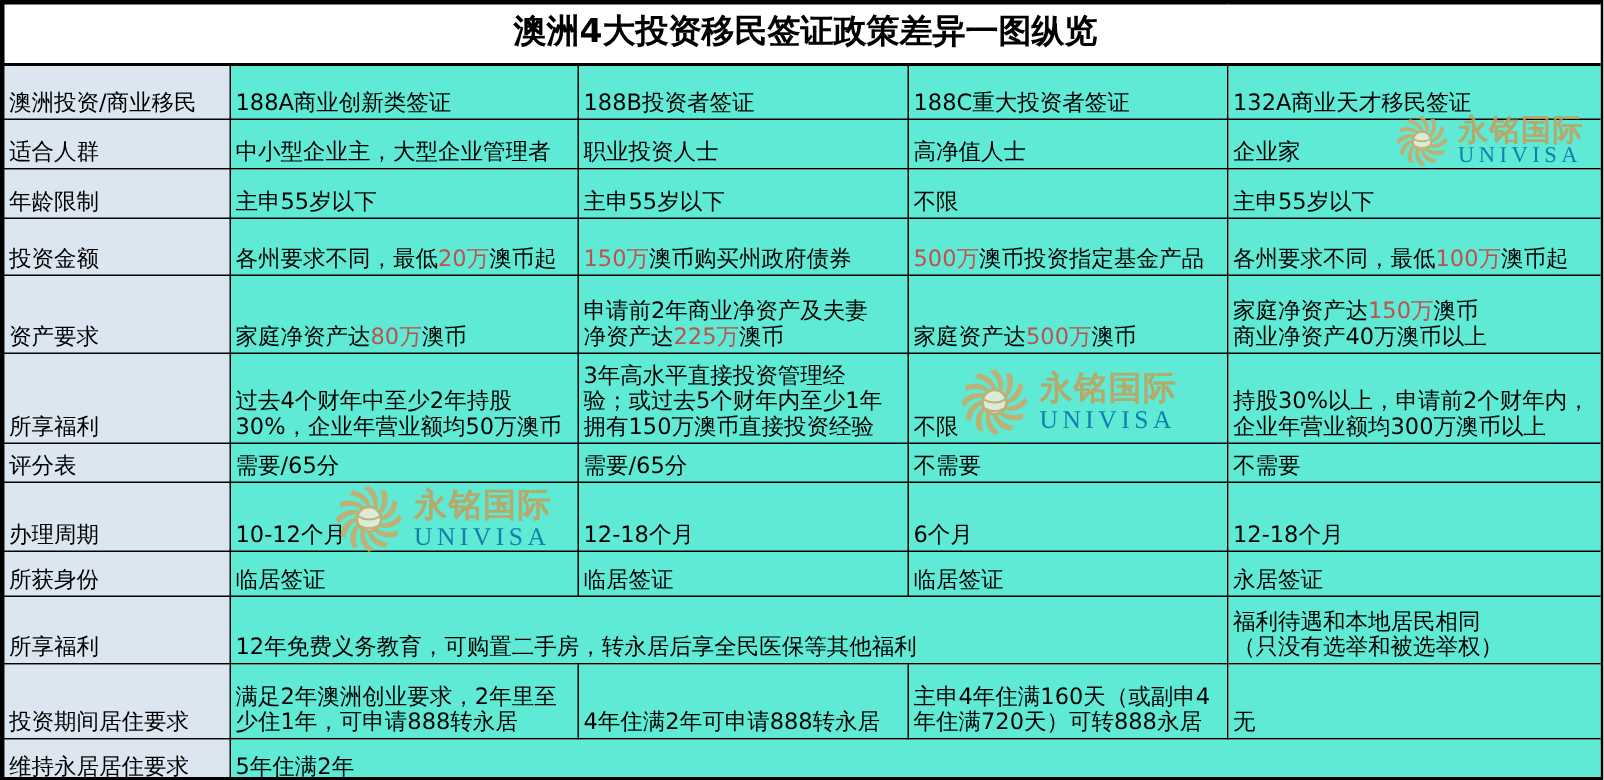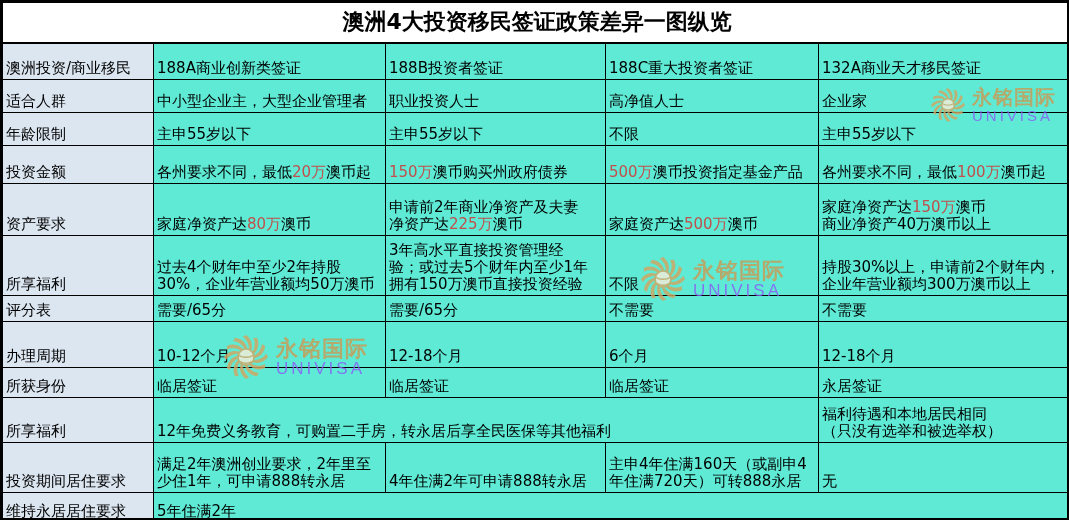--- a/index.html
+++ b/index.html
@@ -29,29 +29,29 @@
   }
   tr.blue td { background:#5eead4; }
   tr.white td { background:#5eead4; }
   tr.blue td.label-cell, tr.white td.label-cell { background:#dce6f1; }
   td.label-cell, tr.header-row td { font-weight:normal; }
   td.center-cell { text-align:left; vertical-align:middle; }
   span.red { color:#c0504d; }
   
   .watermark {
     position:absolute; display:flex; align-items:center; gap:4px;
-    pointer-events:none; opacity:0.82;margin-top:11px;
+    pointer-events:none; opacity:0.82;
   }
   .wm-brand {
     font-size:20px; font-weight:bold; color:#c99b55; line-height:1.05;
     letter-spacing:1px;
   }
   .wm-sub {
-    font-family:Liberation Sans, sans-serif;
-    font-size:15px; color:#8b5cf6; letter-spacing:3px; line-height:1.0;
+    font-family:Liberation Serif, serif;
+    font-size:15px; color:#0369a1; letter-spacing:3px; line-height:1.0;
   }
   .wm1 { left:926px; top:72px; }
   .wm2 { left:635px; top:240px; }
   .wm3 { left:218px; top:318px; }
   .wm2 .wm-brand, .wm3 .wm-brand { font-size:22px; }
   .wm2 .wm-sub,  .wm3 .wm-sub  { font-size:17px; }
 </style>
 </head>
 <body>
 

